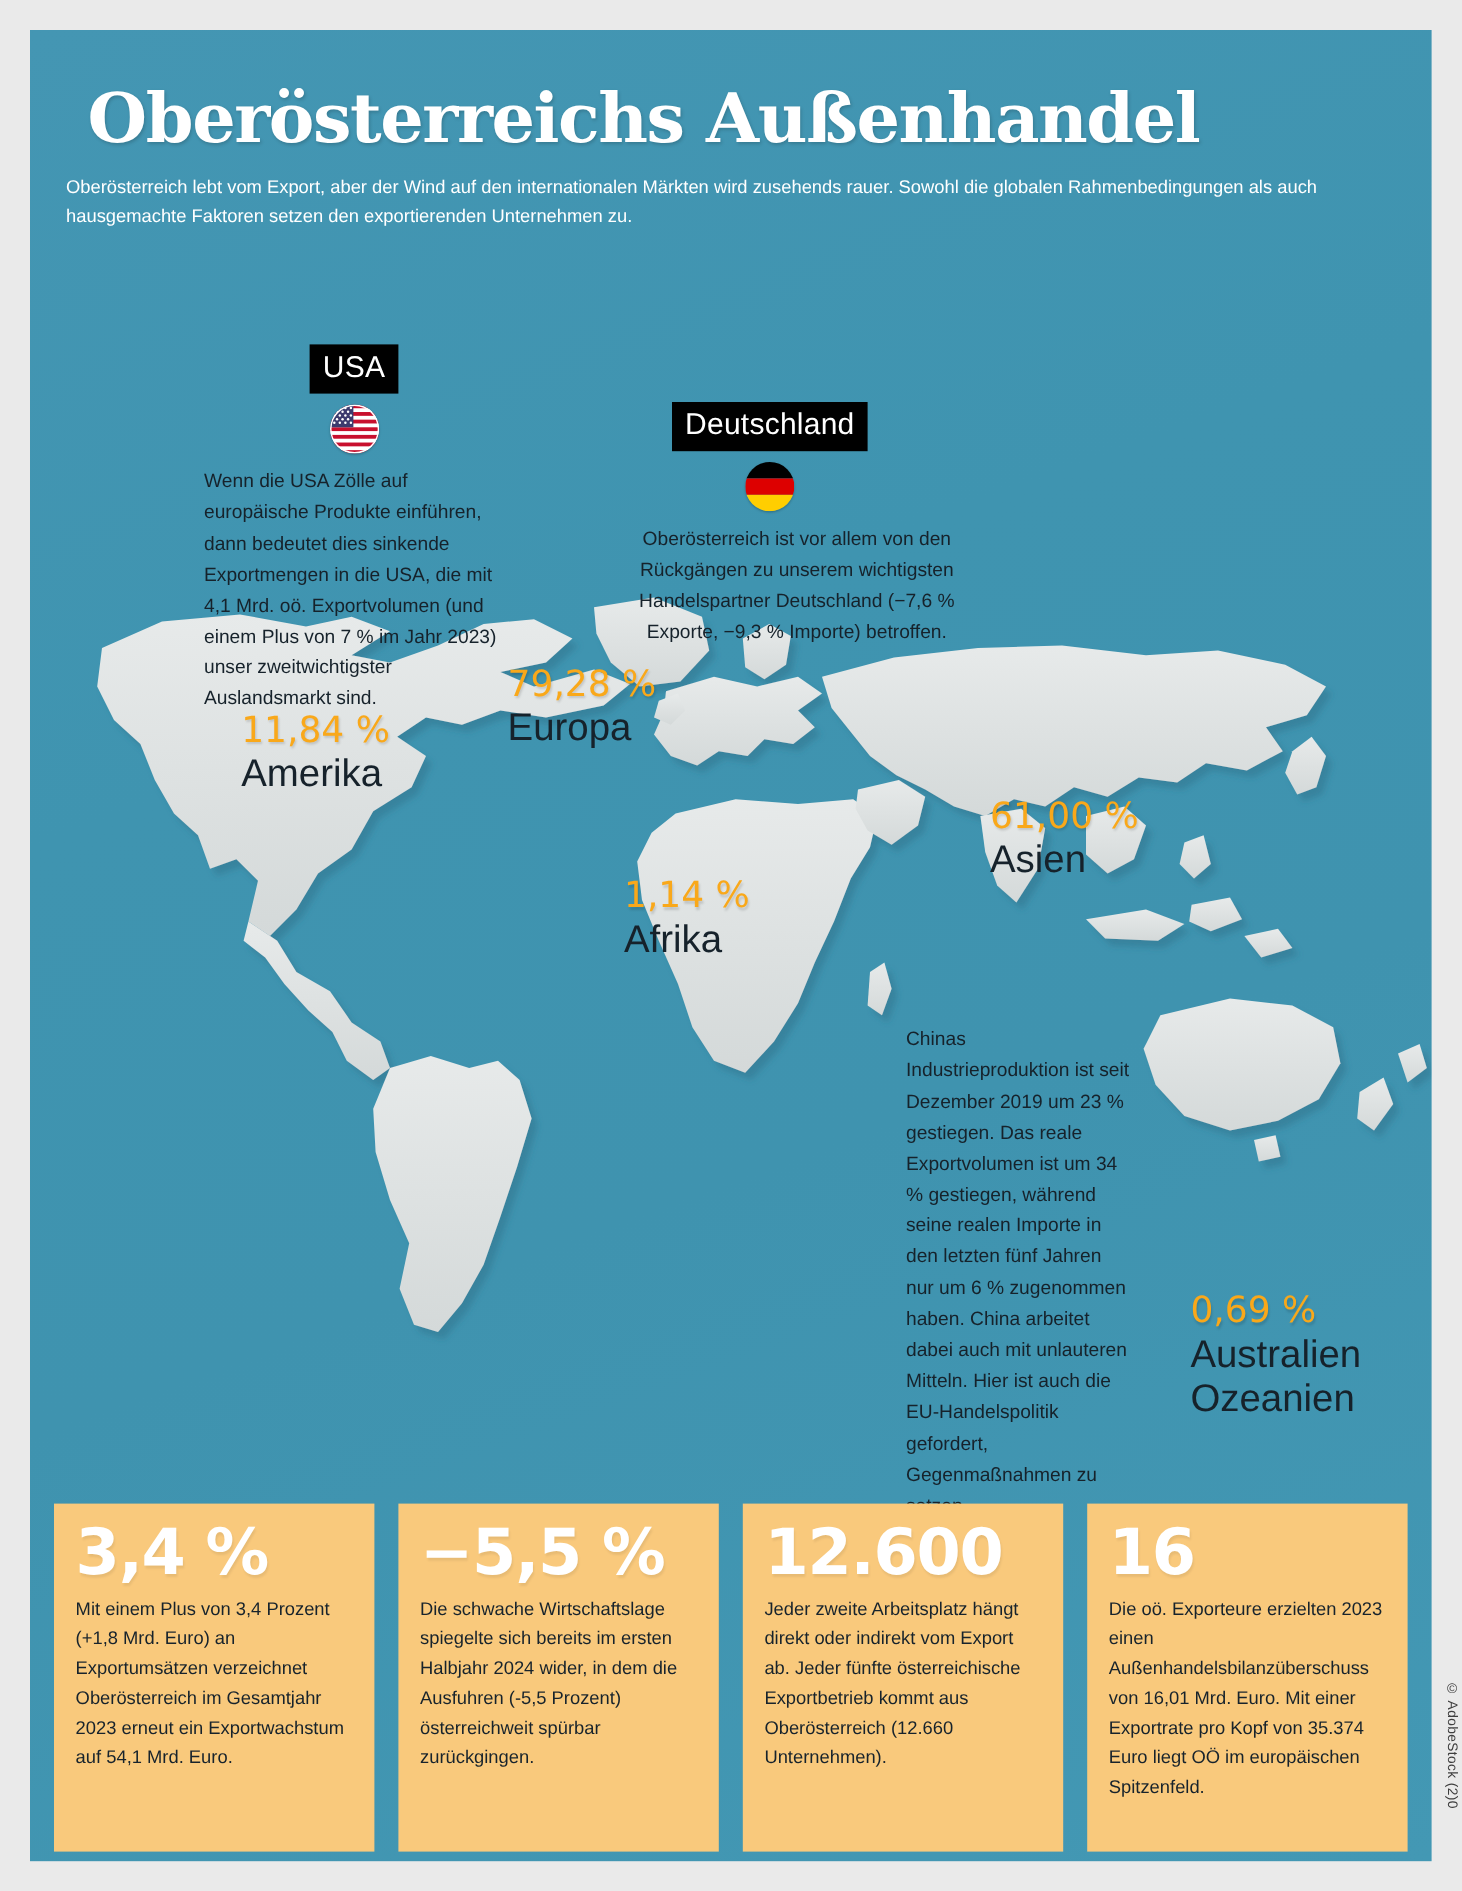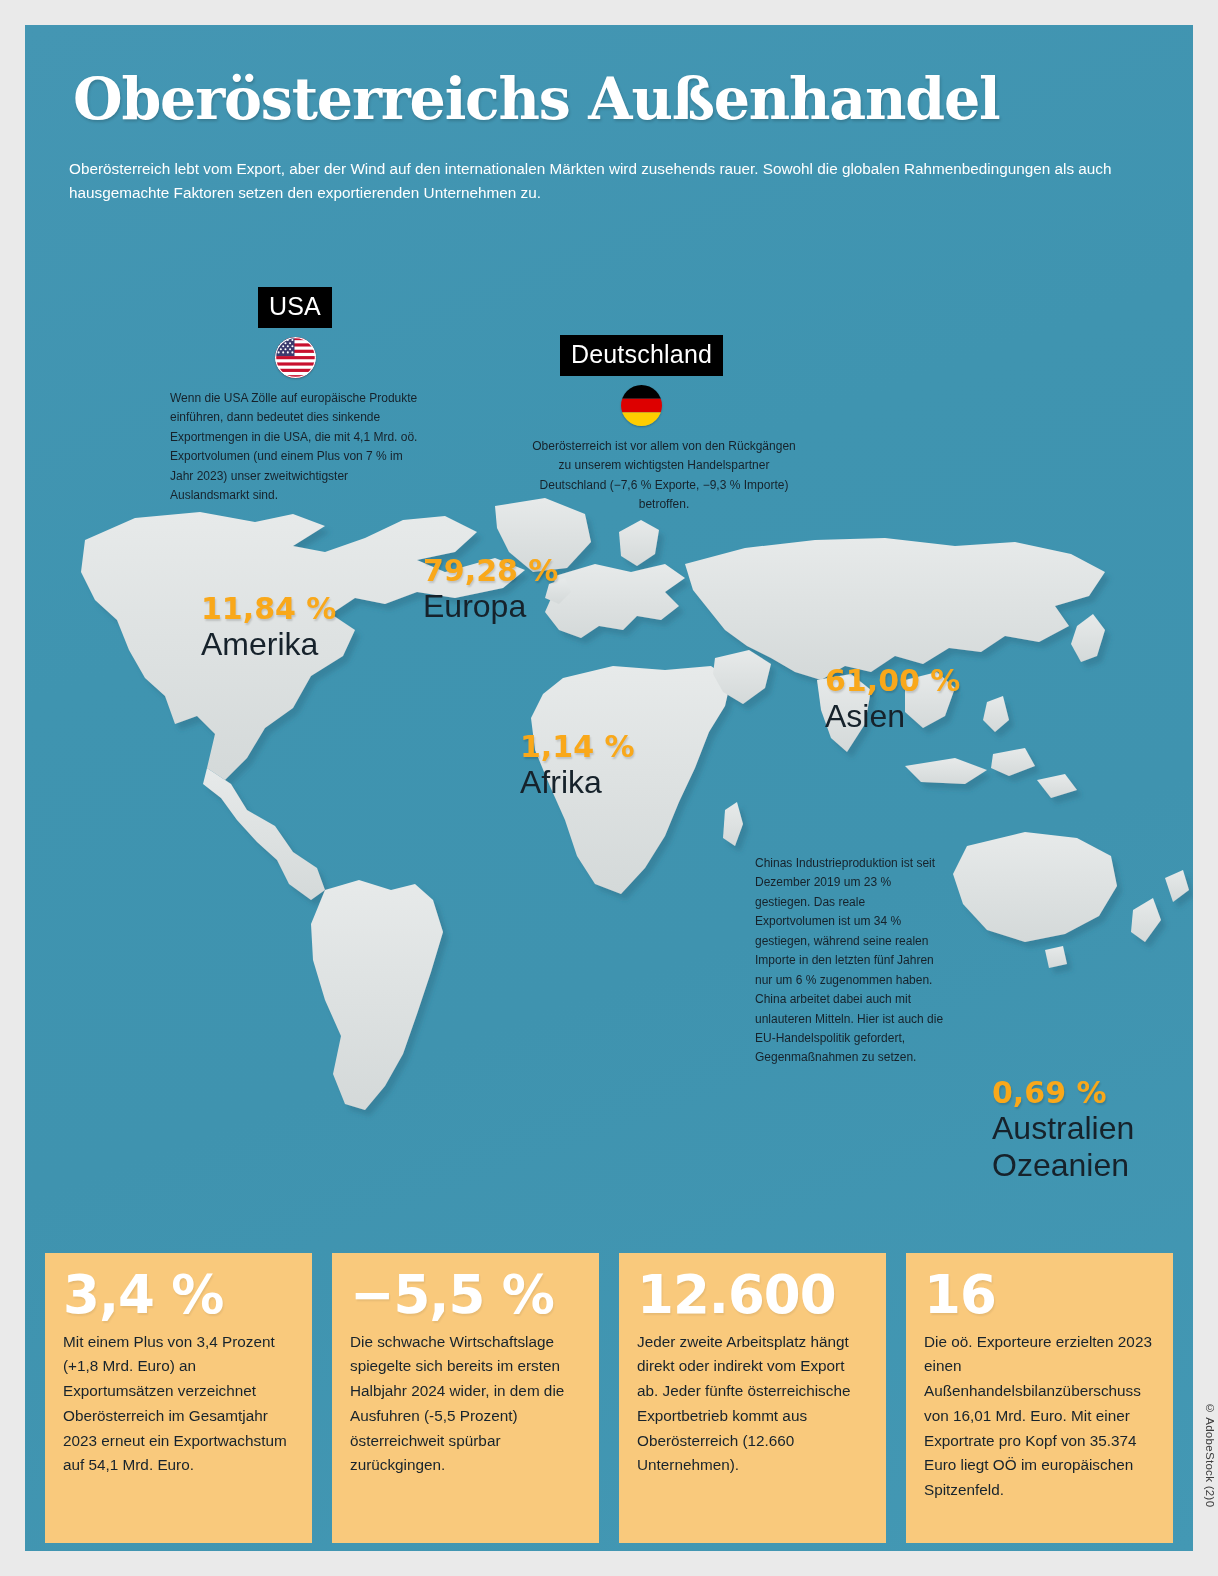--- a/index.html
+++ b/index.html
@@ -22,24 +22,23 @@
     position:absolute;left:48px;top:40px;
     font-family:"DejaVu Serif", serif;
     font-weight:bold;
     font-size:57px;
     letter-spacing:-1.2px;
     color:#ffffff;
     text-shadow:1px 2px 3px rgba(0,0,0,.18);
     white-space:nowrap;
   }
   #intro{
-    position:absolute;left:44px;top:120px;width:1078px;
+    position:absolute;left:30px;top:120px;width:1078px;
     font-size:15.3px;line-height:1.55;
     color:#ffffff;
-    margin-top:12px;
   }
   
   #map{
     position:absolute;left:0;top:455px;width:1168px;height:760px;
   }
   #map svg{display:block;width:100%;height:100%;}
   
   .callout{position:absolute;}
   .tagrow{display:flex;align-items:center;gap:9px;flex-direction:column;}
   .tag{
@@ -50,21 +49,21 @@
     white-space:nowrap;
   }
   .flag{
     width:41px;height:41px;border-radius:50%;
     overflow:hidden;position:relative;flex:0 0 auto;
     box-shadow:0 1px 2px rgba(0,0,0,.25);
   }
   .flag svg{display:block;width:100%;height:100%;}
   .ctext{
     margin-top:11px;
-    font-size:12px;line-height:1.62;
+    font-size:16px;line-height:1.62;
     color:#16222b;
   }
   #usa{left:145px;top:262px;}
   #usa .ctext{width:250px;}
   #deutschland{left:460px;top:310px;text-align:center;}
   #deutschland .ctext{width:268px;margin-left:45px;}
   #china{left:730px;top:818px;}
   #china .ctext{width:190px;}
   
   #exportheading{
@@ -74,21 +73,21 @@
     font-size:34px;
     color:#f9a81a;
     text-shadow:1px 2px 2px rgba(0,0,0,.18);
     white-space:nowrap;
     letter-spacing:-.3px;
   }
   
   .region{position:absolute;}
   .region .pct{
     font-family:"DejaVu Sans", sans-serif;
-    font-weight:bold;
+    font-weight:normal;
     font-size:30px;line-height:1.05;
     color:#f9a81a;
     text-shadow:1px 2px 2px rgba(0,0,0,.15);
     white-space:nowrap;
   }
   .region .rname{
     font-size:32px;line-height:1.12;
     color:#16222b;
     white-space:nowrap;
     margin-top:2px;

